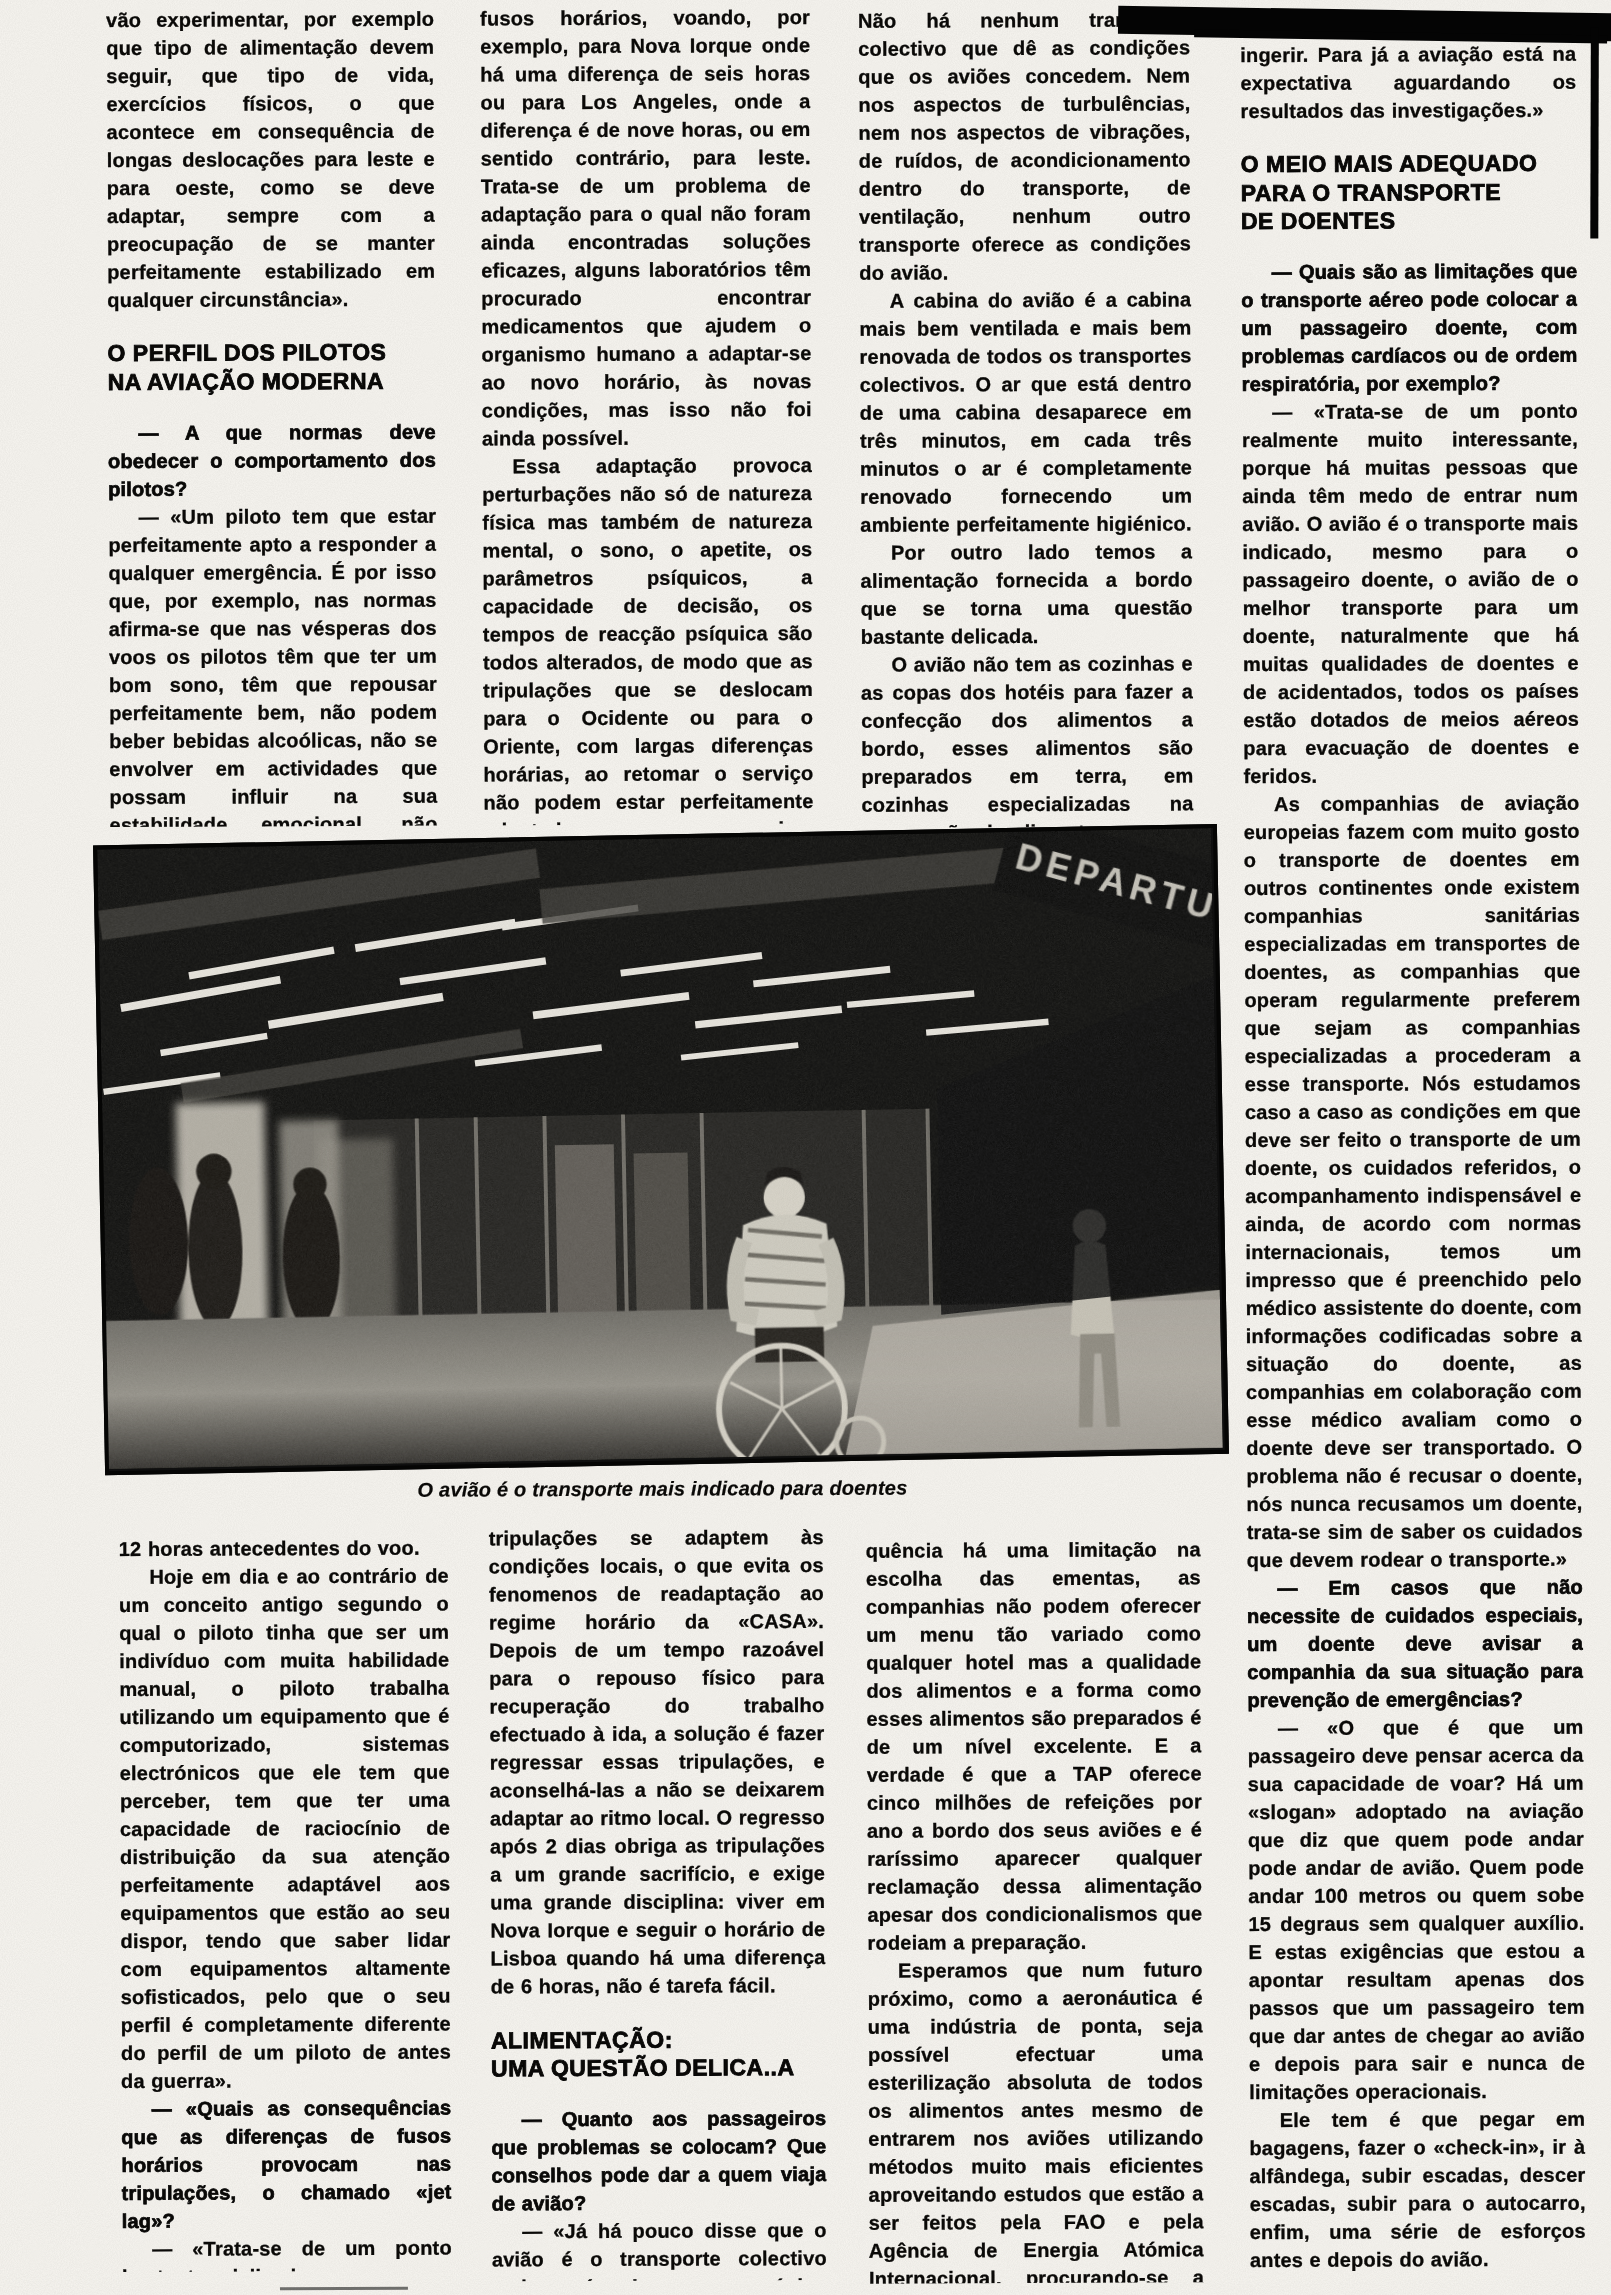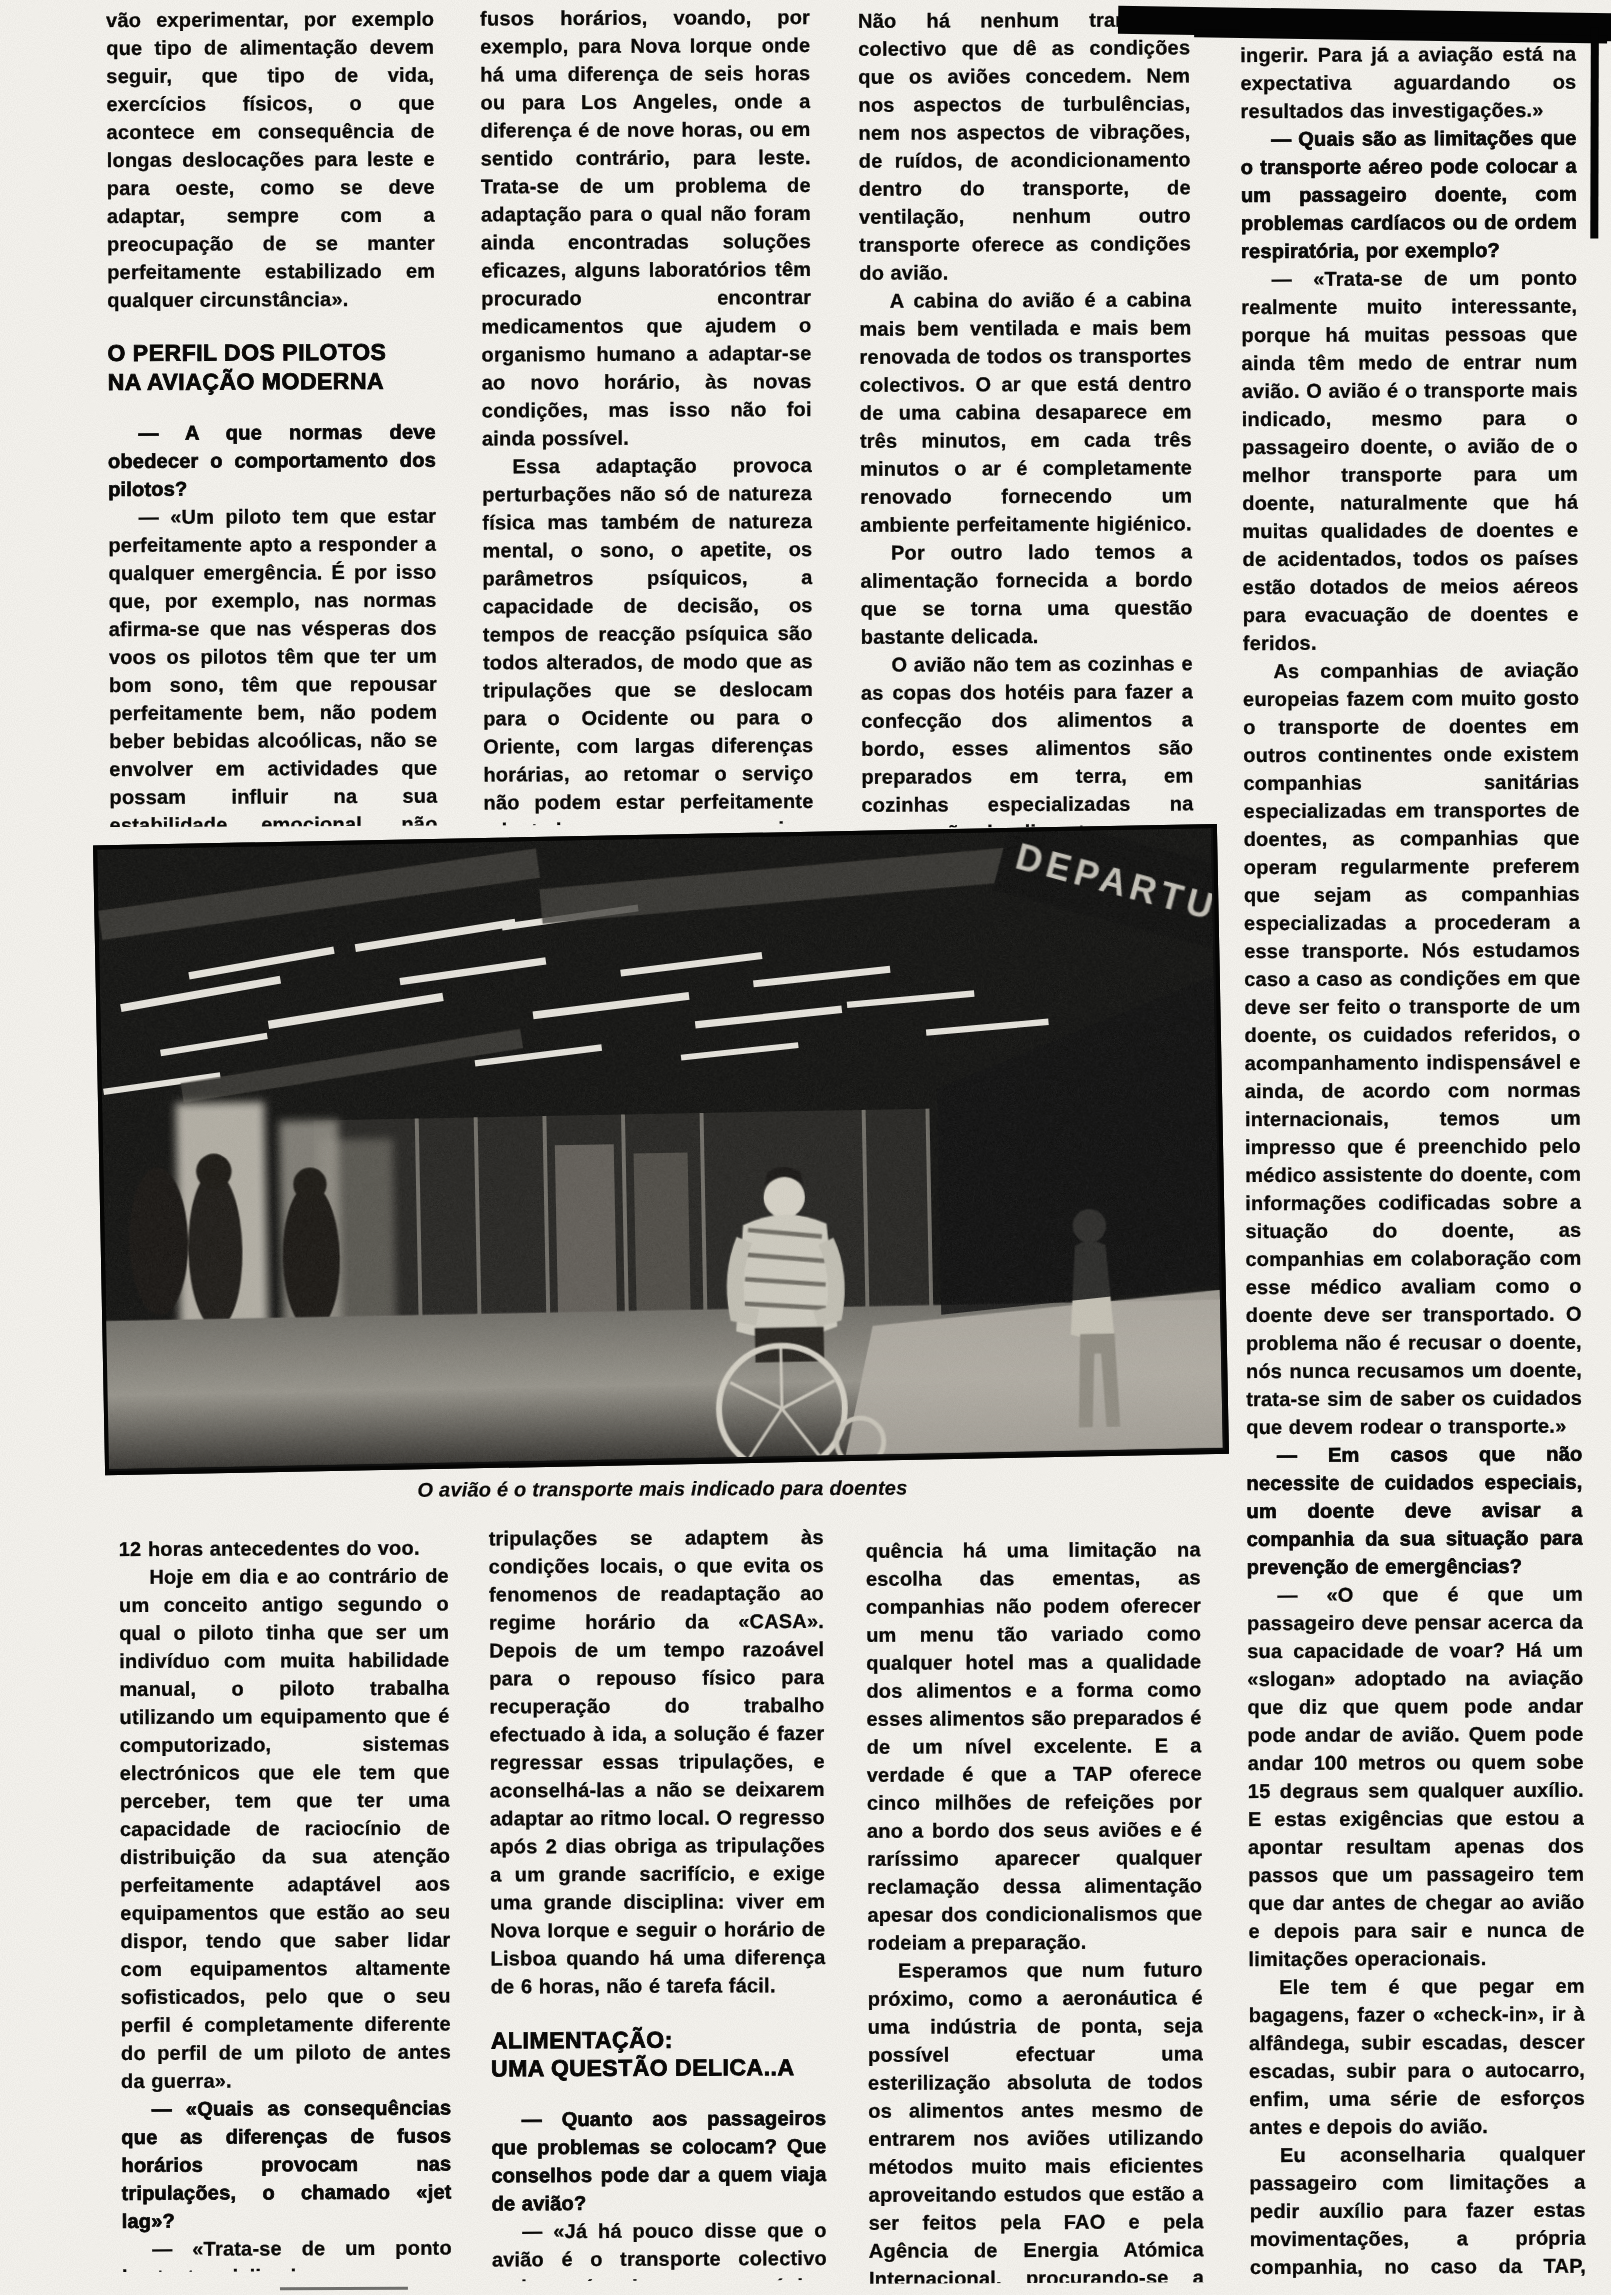--- a/index.html
+++ b/index.html
@@ -66,20 +66,23 @@
       <p class="para">Essa adaptação provoca perturbações não só de natureza física mas também de natureza mental, o sono, o apetite, os parâmetros psíquicos, a capacidade de decisão, os tempos de reacção psíquica são todos alterados, de modo que as tripulações que se deslocam para o Ocidente ou para o Oriente, com largas diferenças horárias, ao retomar o serviço não podem estar perfeitamente adaptados ao novo regime horário para onde se deslocaram, o que obrigaria a uma estadia mínima de 5-6 dias, não sendo possível ter as tripulações tanto tempo à espera pelo que a solução fisiologicamente mais indicada é não deixar que as</p>
     </div>
   <div id="col3-top" class="col">
       <p class="para cont">Não há nenhum transporte colectivo que dê as condições que os aviões concedem. Nem nos aspectos de turbulências, nem nos aspectos de vibrações, de ruídos, de acondicionamento dentro do transporte, de ventilação, nenhum outro transporte oferece as condições do avião.</p>
       <p class="para">A cabina do avião é a cabina mais bem ventilada e mais bem renovada de todos os transportes colectivos. O ar que está dentro de uma cabina desaparece em três minutos, em cada três minutos o ar é completamente renovado fornecendo um ambiente perfeitamente higiénico.</p>
       <p class="para">Por outro lado temos a alimentação fornecida a bordo que se torna uma questão bastante delicada.</p>
       <p class="para">O avião não tem as cozinhas e as copas dos hotéis para fazer a confecção dos alimentos a bordo, esses alimentos são preparados em terra, em cozinhas especializadas na preparação de alimentos para os aviões, porque nem todo o tipo de ementa pode ser servido nos aviões, não são convenientes molhos especiais e complicados que podem alterar-se, temos que utilizar alimentos que não se alterem facilmente e por conse-</p>
     </div>
   <div id="col4" class="col">
       <p class="para cont">sem alterar a saúde de quem os ingerir. Para já a aviação está na expectativa aguardando os resultados das investigações.»</p>
+      <div class="subhead">O MEIO MAIS ADEQUADO
+PARA O TRANSPORTE
+DE DOENTES</div>
       <p class="para question">— Quais são as limitações que o transporte aéreo pode colocar a um passageiro doente, com problemas cardíacos ou de ordem respiratória, por exemplo?</p>
       <p class="para">— «Trata-se de um ponto realmente muito interessante, porque há muitas pessoas que ainda têm medo de entrar num avião. O avião é o transporte mais indicado, mesmo para o passageiro doente, o avião de o melhor transporte para um doente, naturalmente que há muitas qualidades de doentes e de acidentados, todos os países estão dotados de meios aéreos para evacuação de doentes e feridos.</p>
       <p class="para">As companhias de aviação europeias fazem com muito gosto o transporte de doentes em outros continentes onde existem companhias sanitárias especializadas em transportes de doentes, as companhias que operam regularmente preferem que sejam as companhias especializadas a procederam a esse transporte. Nós estudamos caso a caso as condições em que deve ser feito o transporte de um doente, os cuidados referidos, o acompanhamento indispensável e ainda, de acordo com normas internacionais, temos um impresso que é preenchido pelo médico assistente do doente, com informações codificadas sobre a situação do doente, as companhias em colaboração com esse médico avaliam como o doente deve ser transportado. O problema não é recusar o doente, nós nunca recusamos um doente, trata-se sim de saber os cuidados que devem rodear o transporte.»</p>
       <p class="para question">— Em casos que não necessite de cuidados especiais, um doente deve avisar a companhia da sua situação para prevenção de emergências?</p>
       <p class="para">— «O que é que um passageiro deve pensar acerca da sua capacidade de voar? Há um «slogan» adoptado na aviação que diz que quem pode andar pode andar de avião. Quem pode andar 100 metros ou quem sobe 15 degraus sem qualquer auxílio. E estas exigências que estou a apontar resultam apenas dos passos que um passageiro tem que dar antes de chegar ao avião e depois para sair e nunca de limitações operacionais.</p>
       <p class="para">Ele tem é que pegar em bagagens, fazer o «check-in», ir à alfândega, subir escadas, descer escadas, subir para o autocarro, enfim, uma série de esforços antes e depois do avião.</p>
       <p class="para">Eu aconselharia qualquer passageiro com limitações a pedir auxílio para fazer estas movimentações, a própria companhia, no caso da TAP, dispõe de cadeiras de rodas e nós preferimos que um passageiro evite todos estes problemas para que ele possa fazer a sua viagem perfeitamente bem porque o que acontece muito frequentemente é que passageiros com limitações fazem estes esforços durante o embarque e depois, com a ansiedade acumulada, acaba por ter uma crise qualquer mais tarde durante o voo.</p>
     </div>
   <div id="col1-bot" class="col">
       <p class="para cont">12 horas antecedentes do voo.</p>

